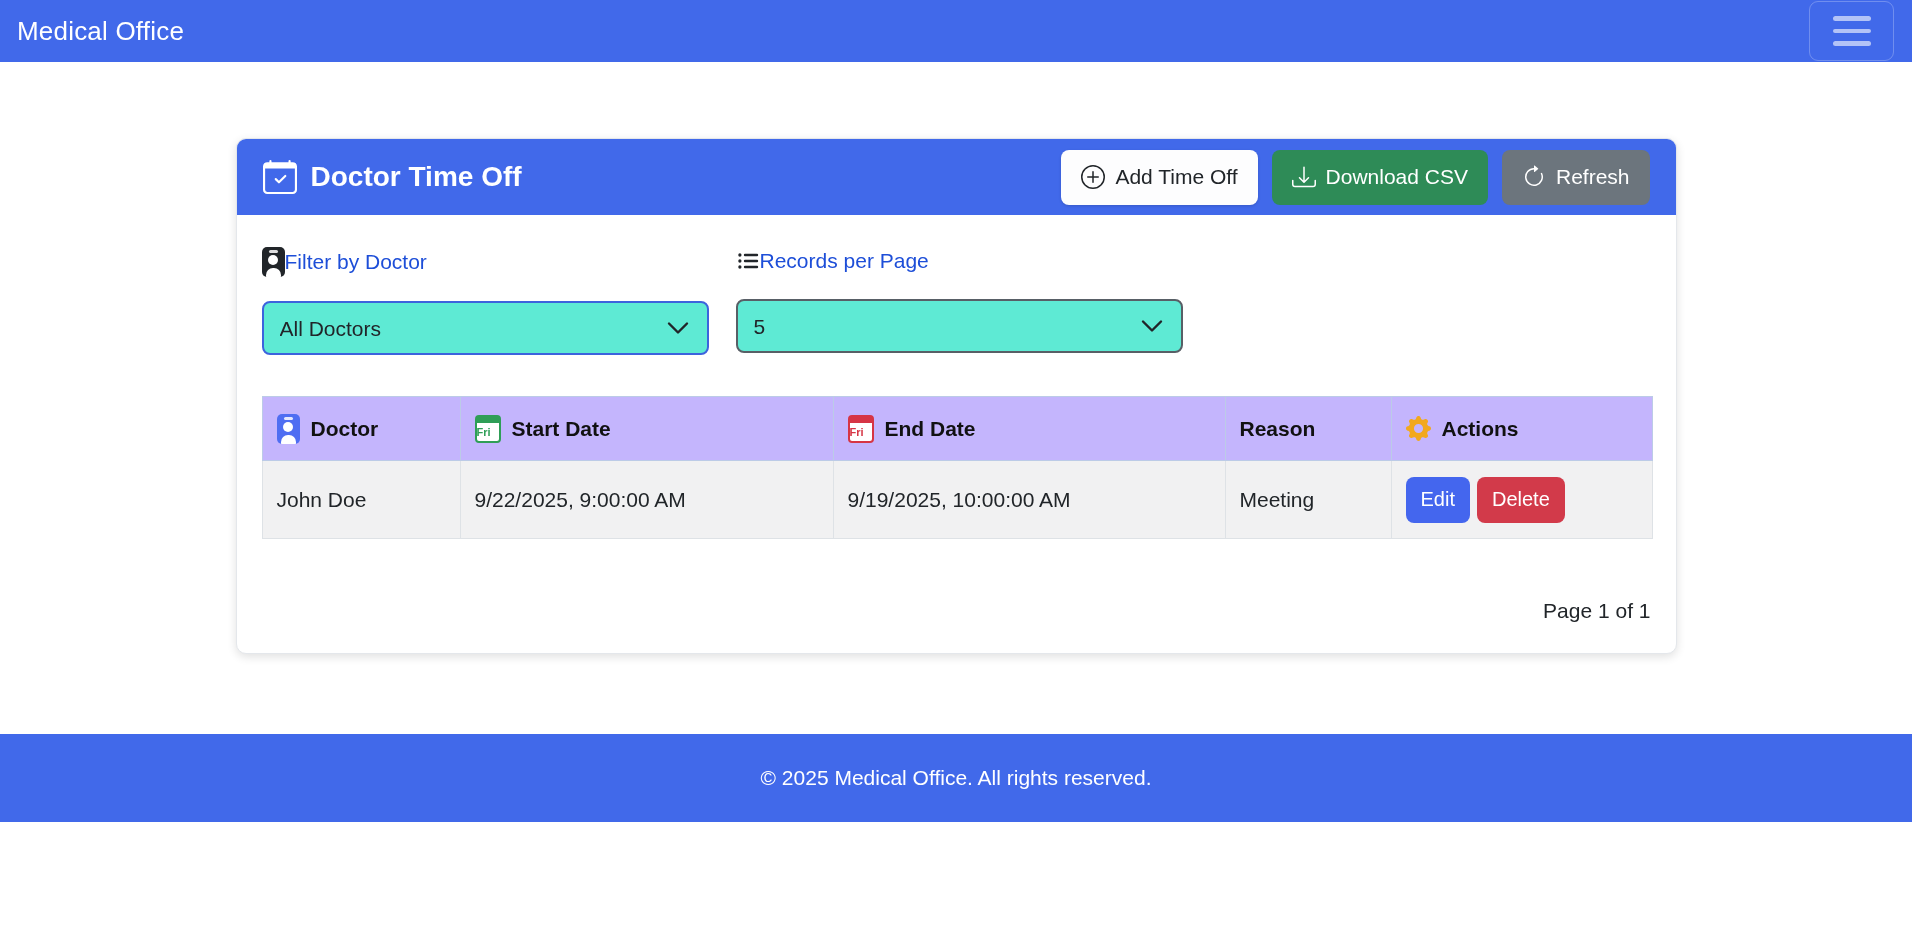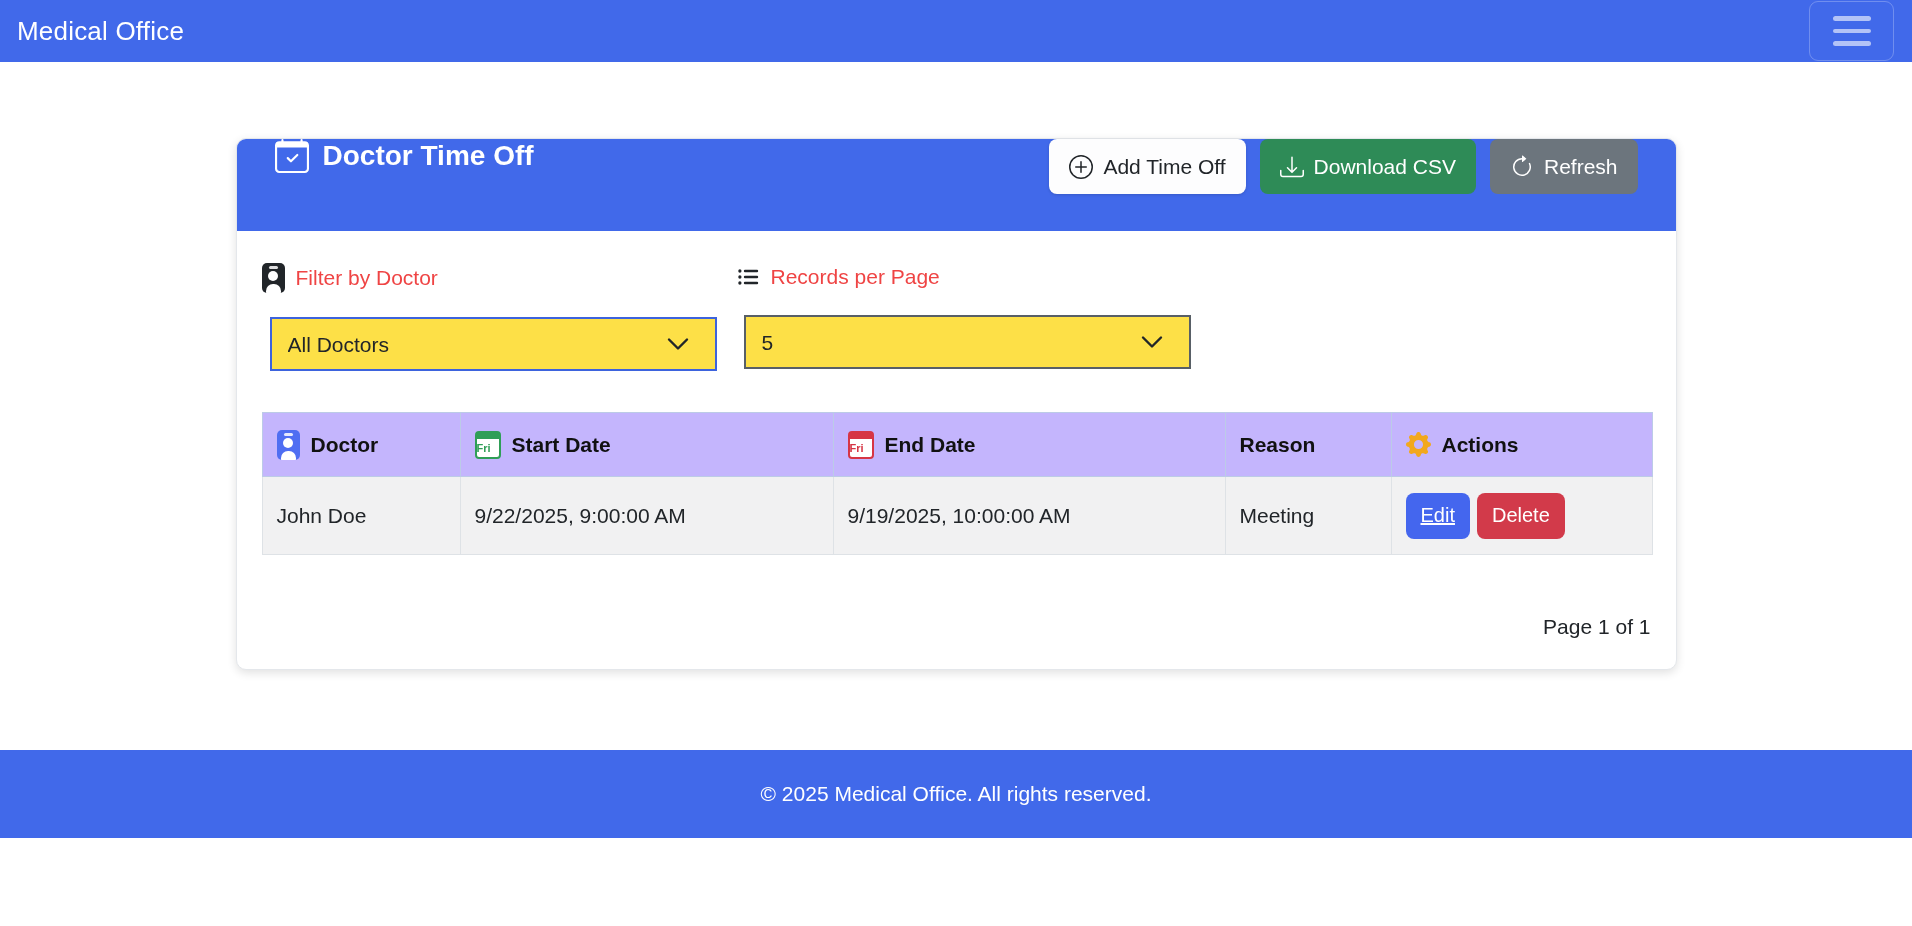--- a/index.html
+++ b/index.html
@@ -50,27 +50,27 @@
   .page-main { display: flex; justify-content: center; }
   .card {
     width: 1441px;
     margin-top: 76px;
     background: #ffffff;
     border: 1px solid #e4e7eb;
     border-radius: 10px;
     box-shadow: 0 3px 10px rgba(0,0,0,.12);
   }
   .card-header {
-    height: 92px;
+    height: 76px;
     background: #4169ea;
     border-radius: 9px 9px 0 0;
     display: flex;
-    align-items: flex-start;
+    align-items: center;
     justify-content: space-between;
-    padding: 0 38px;
+    padding: 0 26px;
   }
   .card-title {
     display: flex;
     align-items: center;
     gap: 14px;
     color: #ffffff;
     font-size: 28px;
     font-weight: 700;
   }
   .header-actions { display: flex; align-items: center; gap: 14px; }
@@ -90,40 +90,38 @@
   .btn-light   { background: #fdfdfe; color: #212529; box-shadow: 0 1px 3px rgba(0,0,0,.15); }
   .btn-success { background: #2e8b57; color: #ffffff; }
   .btn-secondary { background: #6c757d; color: #ffffff; }
   
   .card-body { padding: 32px 25px 28px 25px; }
   .filter-row { display: flex; gap: 27px; }
   .filter-col { width: 447px; }
   .filter-label {
     display: flex;
     align-items: center;
-    gap: 11px;
     font-size: 21px;
     line-height: 28px;
     margin-bottom: 24px;
-    color: #ef4444;
+    color: #1d4ed8;
   }
   .select-wrap { position: relative; width: 447px; }
   .form-select {
     width: 100%;
     height: 54px;
     appearance: none;
     -webkit-appearance: none;
-    background: #fde047;
+    background: #5eead4;
     font-family: inherit;
     font-size: 21px;
     color: #212529;
     padding: 0 50px 0 16px;
-    border-radius: 0;
+    border-radius: 8px;
     cursor: pointer;
-    margin-left: 8px;
   }
   .select-doctor { border: 2px solid #3d63dd; }
   .select-records { border: 2px solid #585f66; }
   .chev {
     position: absolute;
     right: 20px;
     top: 50%;
     transform: translateY(-50%);
     pointer-events: none;
   }
@@ -159,21 +157,21 @@
   .btn-sm {
     height: 46px;
     border: none;
     border-radius: 8px;
     font-size: 20px;
     font-family: inherit;
     color: #fff;
     padding: 0 15px;
     cursor: pointer;
   }
-  .btn-edit { background: #4466ee; text-decoration: underline; }
+  .btn-edit { background: #4466ee; }
   .btn-delete { background: #d23a4a; }
   
   .person-badge {
     position: relative;
     width: 23px;
     height: 30px;
     border-radius: 5px;
     background: #212529;
     overflow: hidden;
     flex: 0 0 auto;

